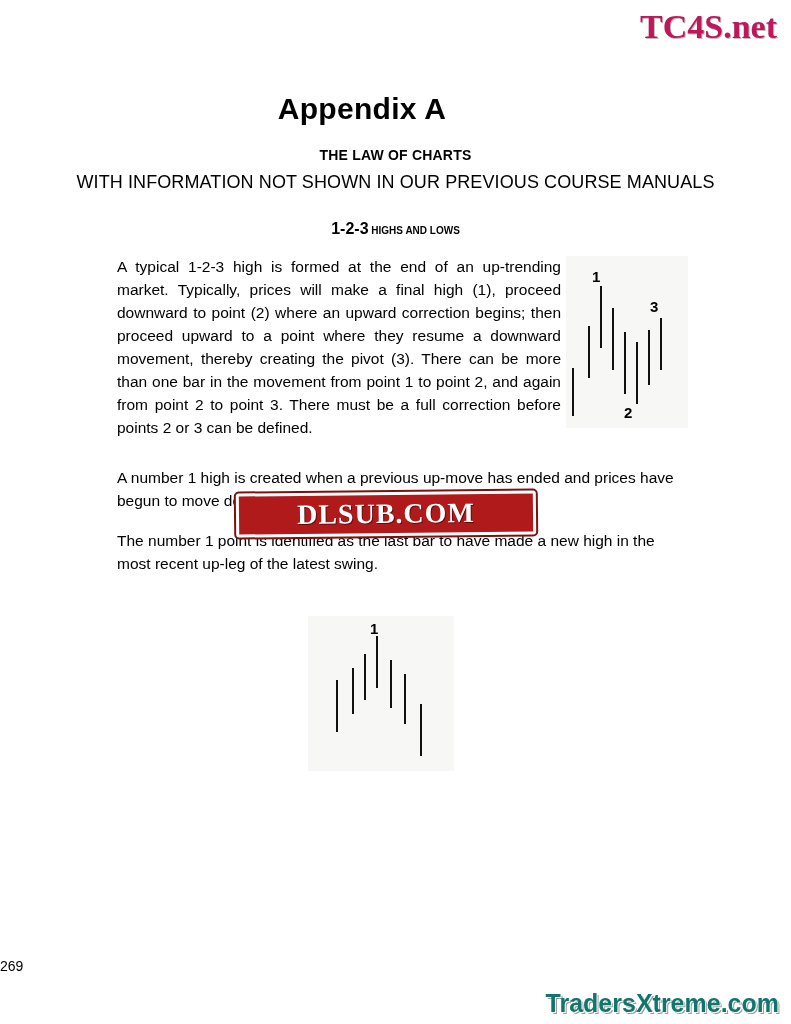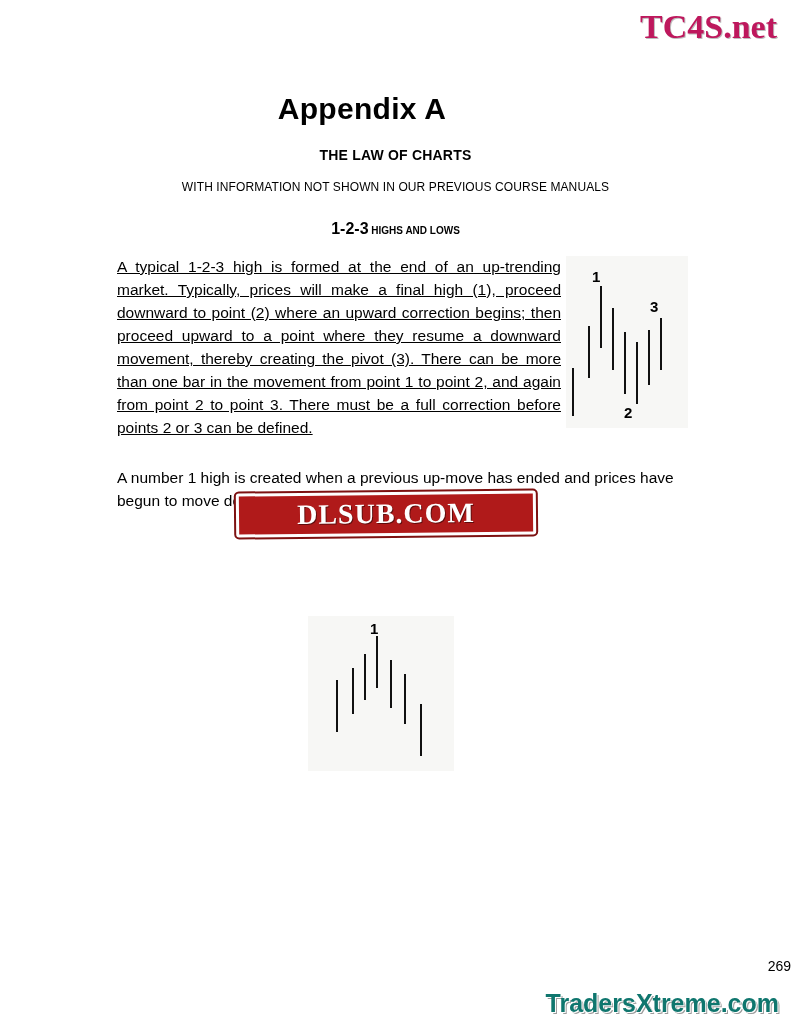--- a/index.html
+++ b/index.html
@@ -51,25 +51,25 @@
     top: 147px;
     left: 0;
     width: 791px;
     text-align: center;
     font-size: 14px;
     font-weight: bold;
     letter-spacing: 0.2px;
   }
   .note {
     position: absolute;
-    top: 180px;
-    left: 0;
-    width: 791px;
-    text-align: center;
-    font-size: 12px;
+    top: 172px;
+    left: 0;
+    width: 791px;
+    text-align: center;
+    font-size: 18px;
     letter-spacing: 0.1px;
   }
   .section-head {
     position: absolute;
     top: 220px;
     left: 0;
     width: 791px;
     text-align: center;
     font-weight: bold;
   }
@@ -81,21 +81,20 @@
     position: absolute;
     font-size: 15.5px;
     line-height: 23px;
     color: #000;
   }
   .p1 {
     top: 255px;
     left: 117px;
     width: 444px;
     text-align: justify;
-    text-decoration: underline;
   }
   .p2 {
     top: 466px;
     left: 117px;
     width: 558px;
     text-align: left;
   }
   .p3 {
     top: 529px;
     left: 117px;
@@ -147,21 +146,21 @@
     letter-spacing: 1px;
     text-shadow: 1px 1px 0 #5e0d0d;
   }
 
   
   .page-number {
     position: absolute;
     top: 958px;
     left: 0;
     width: 791px;
-    text-align: right;
+    text-align: left;
     font-size: 14px;
   }
   .wm-bottom {
     position: absolute;
     bottom: 6px;
     right: 12px;
     font-family: Liberation Sans, sans-serif;
     font-weight: bold;
     font-size: 25px;
     color: #0f766e;
@@ -178,20 +177,21 @@
   <div class="title">Appendix A</div>
   <div class="subtitle">THE LAW OF CHARTS</div>
   <div class="note">WITH INFORMATION NOT SHOWN IN OUR PREVIOUS COURSE MANUALS</div>
 
   <div class="section-head">
     <span class="big">1-2-3</span><span class="small"> HIGHS AND LOWS</span>
   </div>
 
   <div class="para p1">A typical 1-2-3 high is formed at the end of an up-trending market.  Typically, prices will make a final high (1), proceed downward to point (2) where an upward correction begins; then proceed upward  to a point where they resume a downward movement, thereby creating the pivot (3).  There can be more than one bar in the movement from point 1 to point 2, and again from point 2 to point 3.  There must be a full correction before points 2 or 3 can be defined.</div>
   <div class="para p2">A number 1 high is created when a previous up-move has ended and prices have begun to move down.</div>
+  <div class="para p3">The number 1 point is identified as the last bar to have made a new high in the most recent up-leg of the latest swing.</div>
 
   <div class="figure fig1">
     <div class="fig-label" style="top:12px; left:26px;">1</div>
     <div class="fig-label" style="top:42px; left:84px;">3</div>
     <div class="fig-label" style="top:148px; left:58px;">2</div>
     <div class="fig1-bars">
         <div class="bar" style="left: 6px; top: 112px; height: 48px;"></div>
         <div class="bar" style="left: 22px; top: 70px; height: 52px;"></div>
         <div class="bar" style="left: 34px; top: 30px; height: 62px;"></div>
         <div class="bar" style="left: 46px; top: 52px; height: 62px;"></div>

